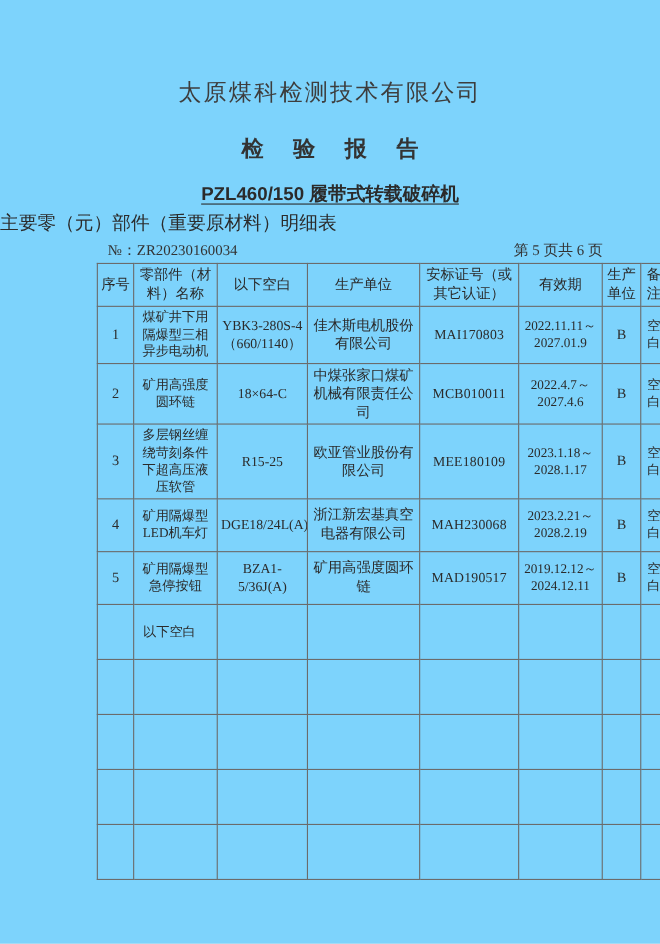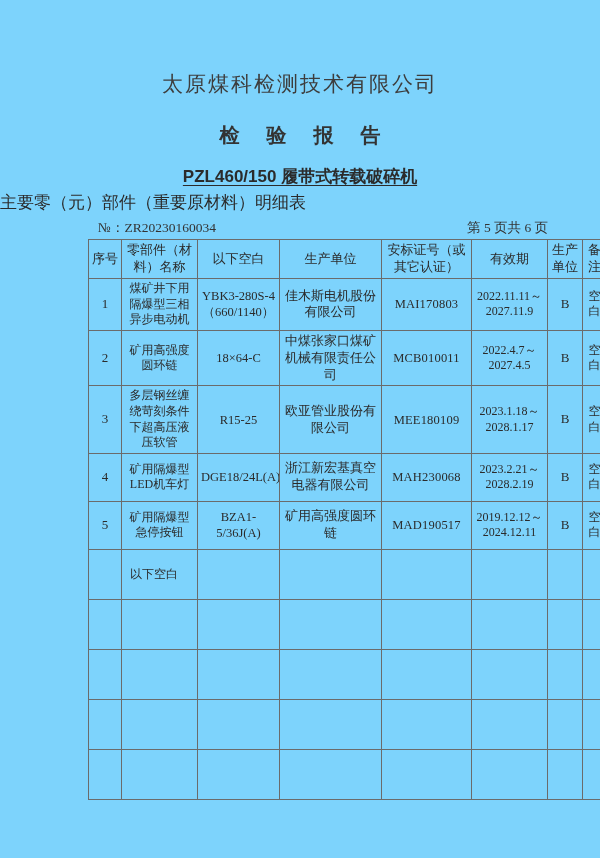--- a/index.html
+++ b/index.html
@@ -86,31 +86,31 @@
           <th>备注</th>
         </tr>
     </thead>
     <tbody id="table-body">
         <tr>
           <td class="c-no">1</td>
           <td class="c-name">煤矿井下用隔爆型三相异步电动机</td>
           <td class="c-model">YBK3-280S-4（660/1140）</td>
           <td class="c-producer">佳木斯电机股份有限公司</td>
           <td class="c-cert">MAI170803</td>
-          <td class="c-validity">2022.11.11～2027.11.9</td>
+          <td class="c-validity">2022.11.11～2027.01.9</td>
           <td class="c-category">B</td>
           <td class="c-remark">空白</td>
         </tr>
         <tr>
           <td class="c-no">2</td>
           <td class="c-name">矿用高强度圆环链</td>
           <td class="c-model">18×64-C</td>
           <td class="c-producer">中煤张家口煤矿机械有限责任公司</td>
           <td class="c-cert">MCB010011</td>
-          <td class="c-validity">2022.4.7～2027.4.5</td>
+          <td class="c-validity">2022.4.7～2027.4.6</td>
           <td class="c-category">B</td>
           <td class="c-remark">空白</td>
         </tr>
         <tr>
           <td class="c-no">3</td>
           <td class="c-name">多层钢丝缠绕苛刻条件下超高压液压软管</td>
           <td class="c-model">R15-25</td>
           <td class="c-producer">欧亚管业股份有限公司</td>
           <td class="c-cert">MEE180109</td>
           <td class="c-validity">2023.1.18～2028.1.17</td>

